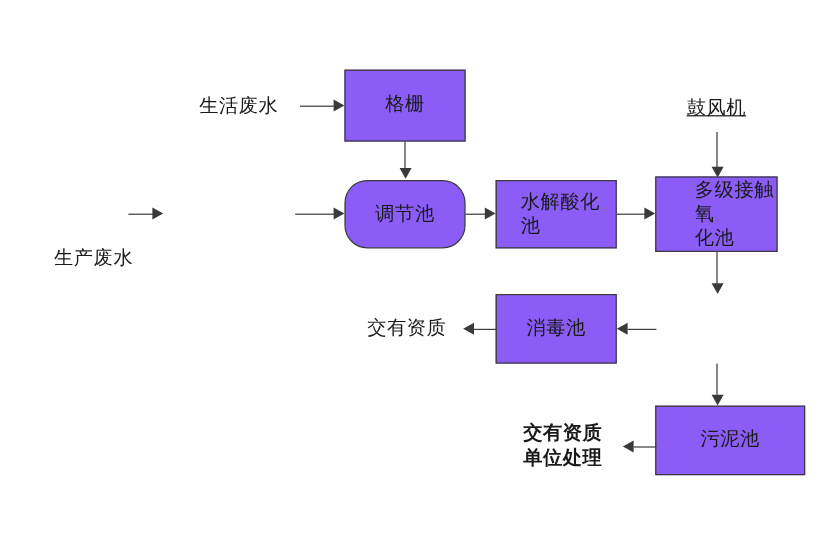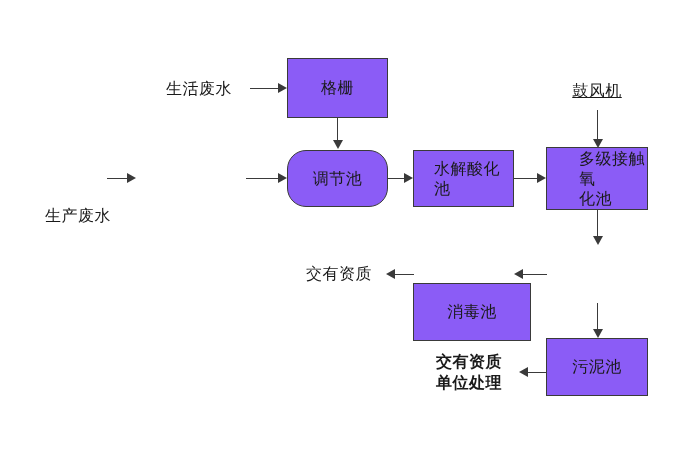--- a/index.html
+++ b/index.html
@@ -92,23 +92,23 @@
 
 
   <div class="node" style="left:287px; top:150px; width:101px; height:57px;border-radius:19px;">调节池</div>
 
   <div class="node" style="left:413px; top:150px; width:101px; height:57px;padding-left:20px;">水解酸化池</div>
 
   <div class="node" style="left:546px; top:147px; width:102px; height:63px;padding-left:32px;">多级接触氧
 化池</div>
 
 
-  <div class="node" style="left:413px; top:245px; width:118px; height:58px;margin-top:38px;">消毒池</div>
+  <div class="node" style="left:413px; top:245px; width:101px; height:58px;">消毒池</div>
 
-  <div class="node" style="left:546px; top:338px; width:102px; height:58px;">污泥池</div>
+  <div class="node" style="left:546px; top:338px; width:125px; height:58px;">污泥池</div>
 
   <div class="edge h" style="left:250px; top:88px; width:29px;"></div>
   <div class="arrowhead right" style="left:278px; top:83px;"></div>
 
   <div class="edge v" style="left:337px; top:118px; height:23px;"></div>
   <div class="arrowhead down" style="left:333px; top:140px;"></div>
 
   <div class="edge h" style="left:107px; top:178px; width:21px;"></div>
   <div class="arrowhead right" style="left:127px; top:173px;"></div>
 

